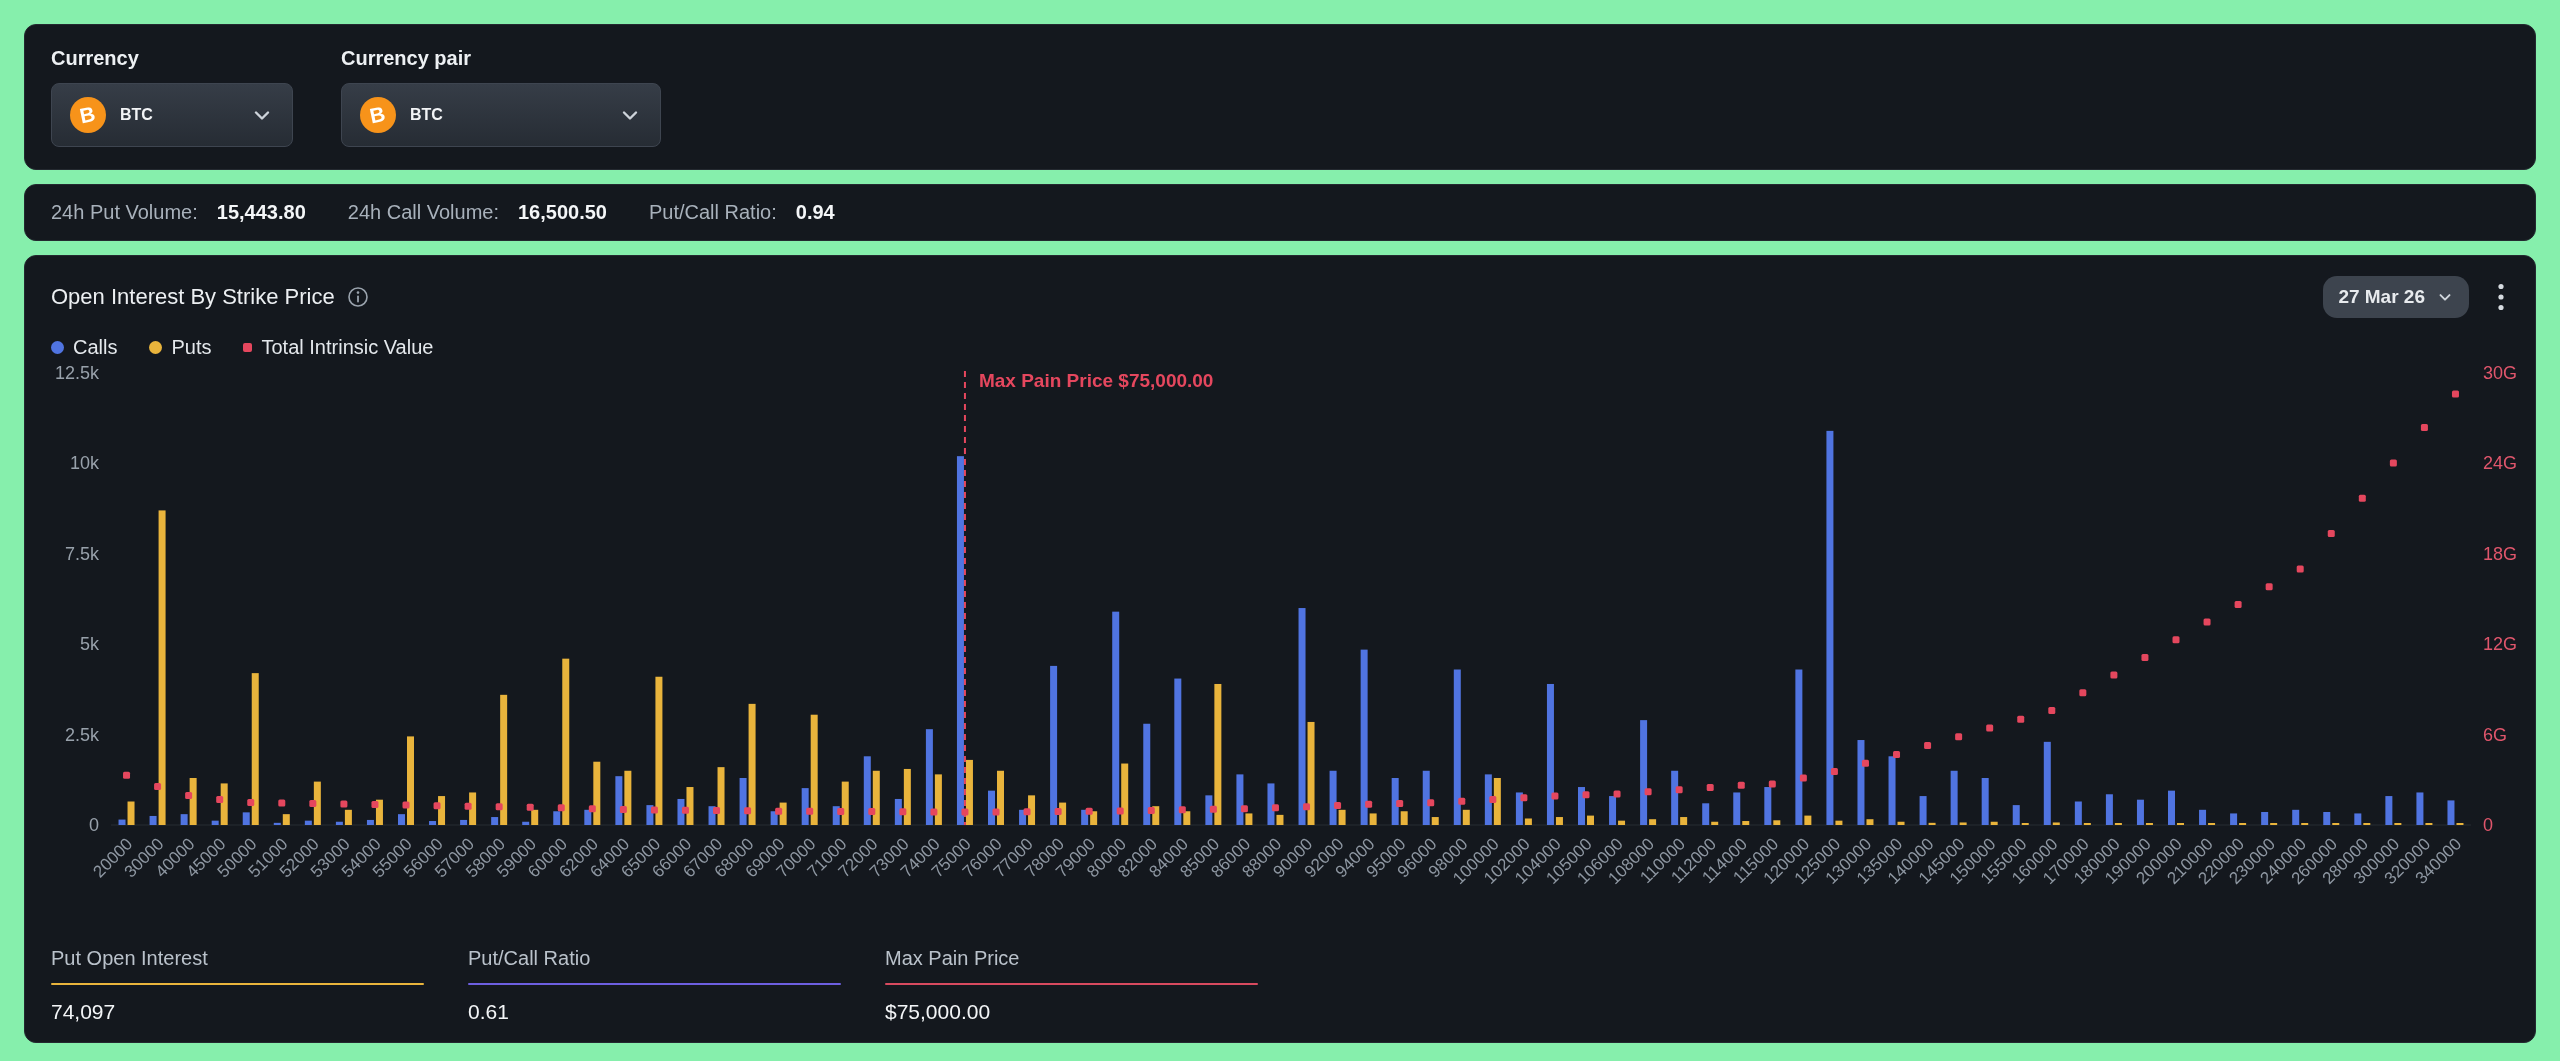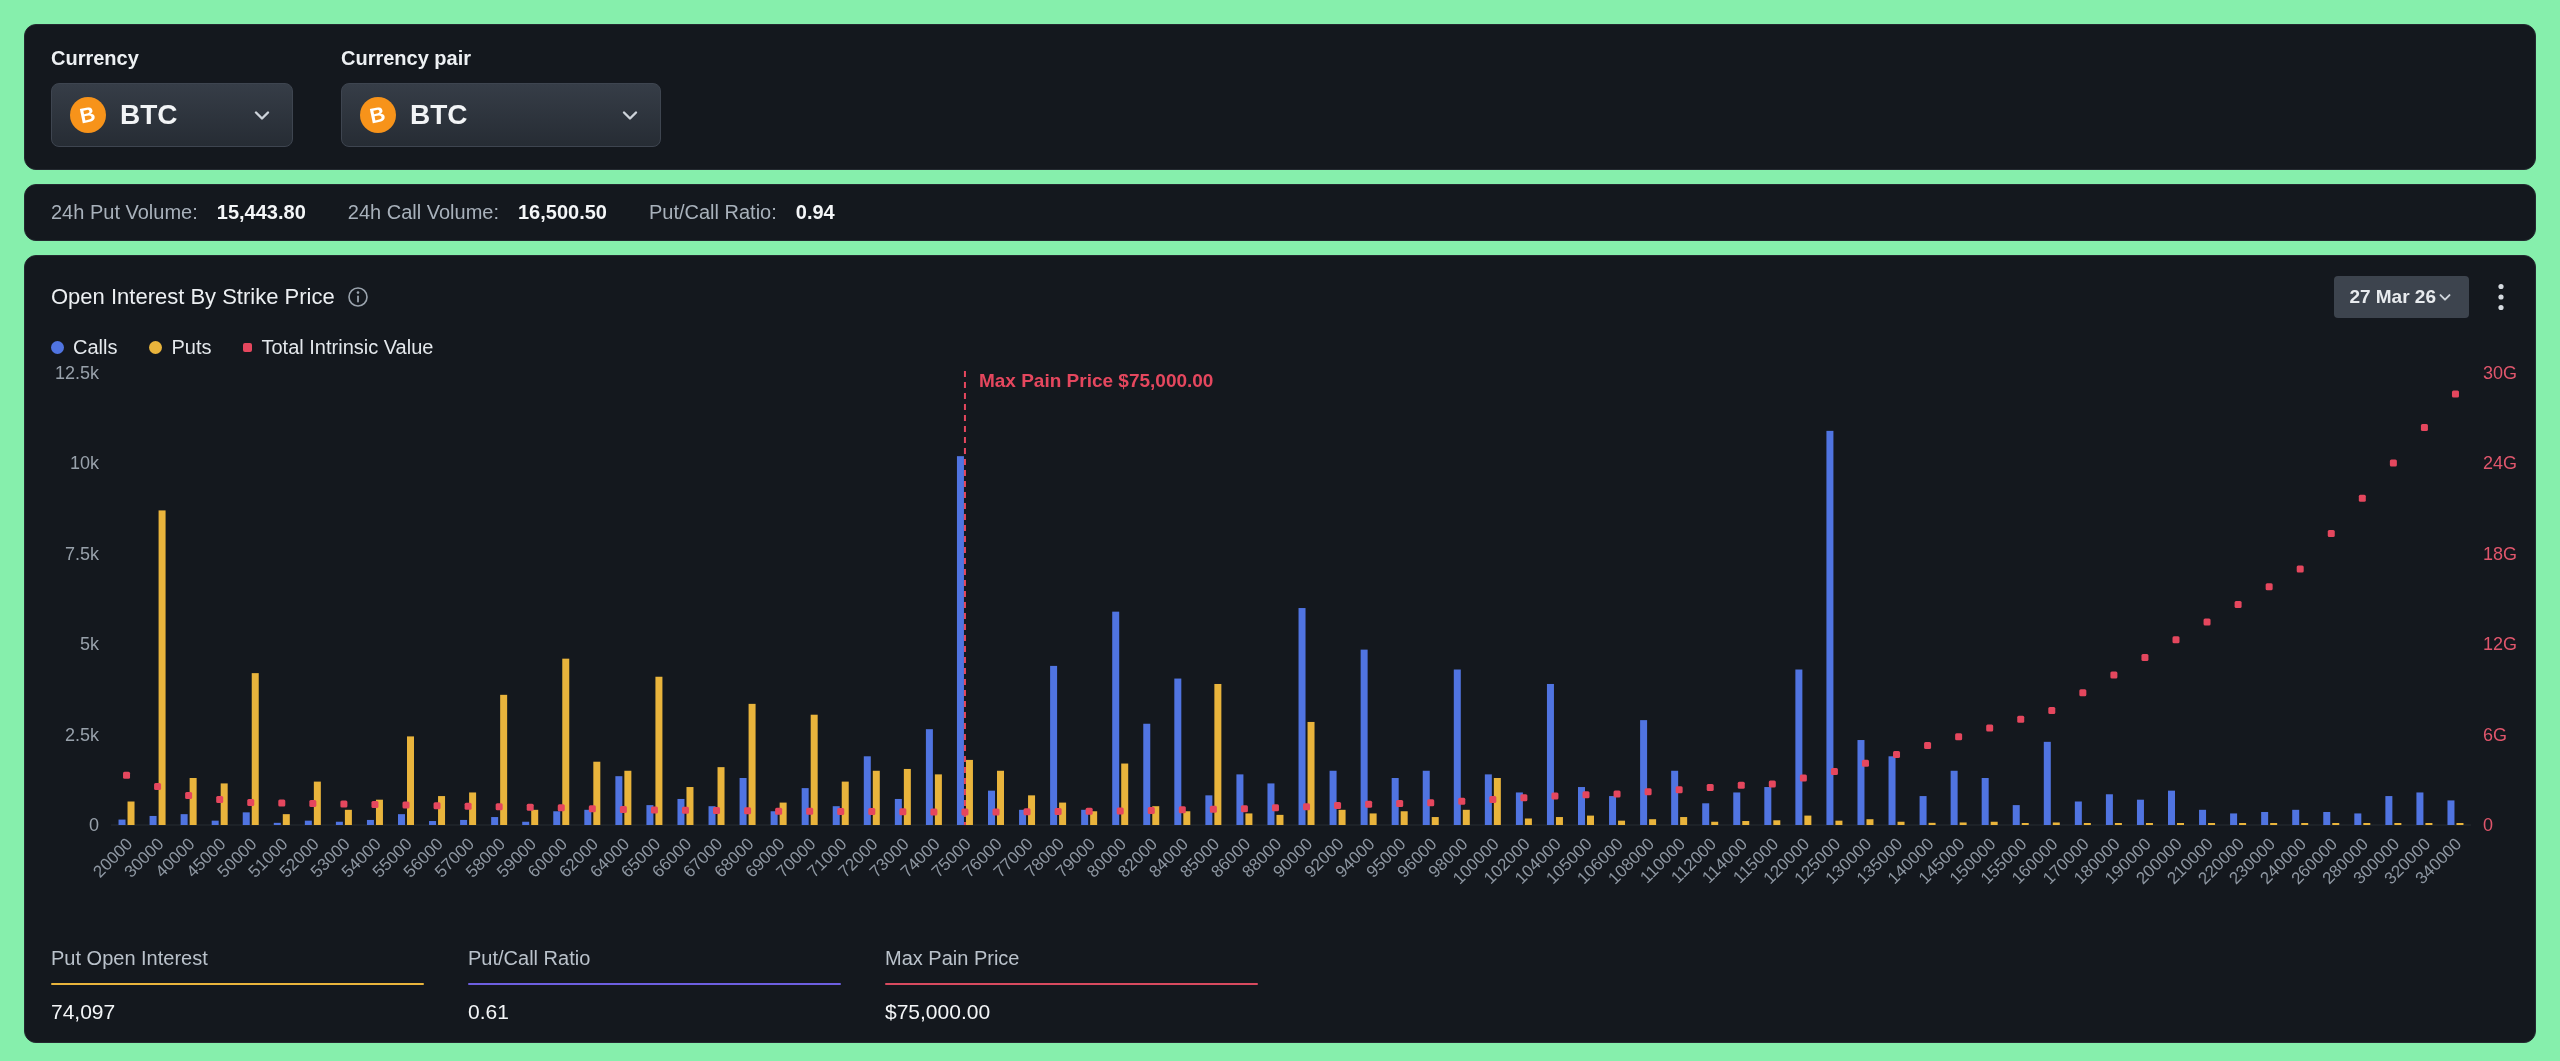--- a/index.html
+++ b/index.html
@@ -18,37 +18,37 @@
   .dropdown {
     height:64px; display:flex; align-items:center; gap:14px; padding:0 18px;
     background:linear-gradient(180deg,#363d47,#262c34);
     border:1px solid #3e4550; border-radius:8px; cursor:pointer;
   }
   .dropdown.w-currency { width:242px; }
   .dropdown.w-pair { width:320px; }
   .coin { width:36px; height:36px; border-radius:50%; background:#f7931a; color:#fff;
     display:flex; align-items:center; justify-content:center; font-size:21px; font-weight:700; }
   .coin span { display:block; transform:rotate(-12deg); }
-  .dd-value { font-size:28px; font-weight:700; color:#f2f4f6; }
+  .dd-value { font-size:16px; font-weight:700; color:#f2f4f6; }
   .chev { margin-left:auto; display:flex; }
 
   
   .volume-bar { padding:16px 26px; display:flex; gap:42px; font-size:20px; align-items:center; }
   .vb-item { display:flex; align-items:baseline; }
   .vb-label { color:#a8b1bb; }
   .vb-value { color:#f4f6f8; font-weight:700; margin-left:19px; }
 
   
   .chart-panel { flex:1; padding:20px 26px 18px; display:flex; flex-direction:column; }
   .chart-header { display:flex; align-items:center; }
   .chart-title { font-size:22px; font-weight:400; color:#eceff2; }
   .info-icon { margin-left:12px; display:flex; cursor:pointer; }
   .header-right { margin-left:auto; display:flex; align-items:center; gap:24px; }
-  .expiry-btn { background:#3d444e; border-radius:4px; padding:10px 15px; display:flex;
-    align-items:center; font-size:19px; font-weight:600; color:#e8ebee; cursor:pointer; }
+  .expiry-btn { background:#3d444e; border-radius:14px; padding:10px 15px; display:flex;
+    align-items:center; gap:11px; font-size:19px; font-weight:600; color:#e8ebee; cursor:pointer; }
   .kebab { display:flex; cursor:pointer; padding:4px; }
 
   .legend { display:flex; align-items:center; gap:32px; margin:18px 0 4px; }
   .legend-item { display:flex; align-items:center; gap:9px; font-size:20px; color:#e4e8ec; cursor:pointer; }
   .legend-dot { width:13px; height:13px; border-radius:50%; }
   .legend-square { width:9px; height:9px; border-radius:2px; }
 
   .chart-wrap { flex:1; }
   svg.chart { width:2476px; height:584px; display:block; }
   svg.chart text { font-family:"Liberation Sans", sans-serif; }

